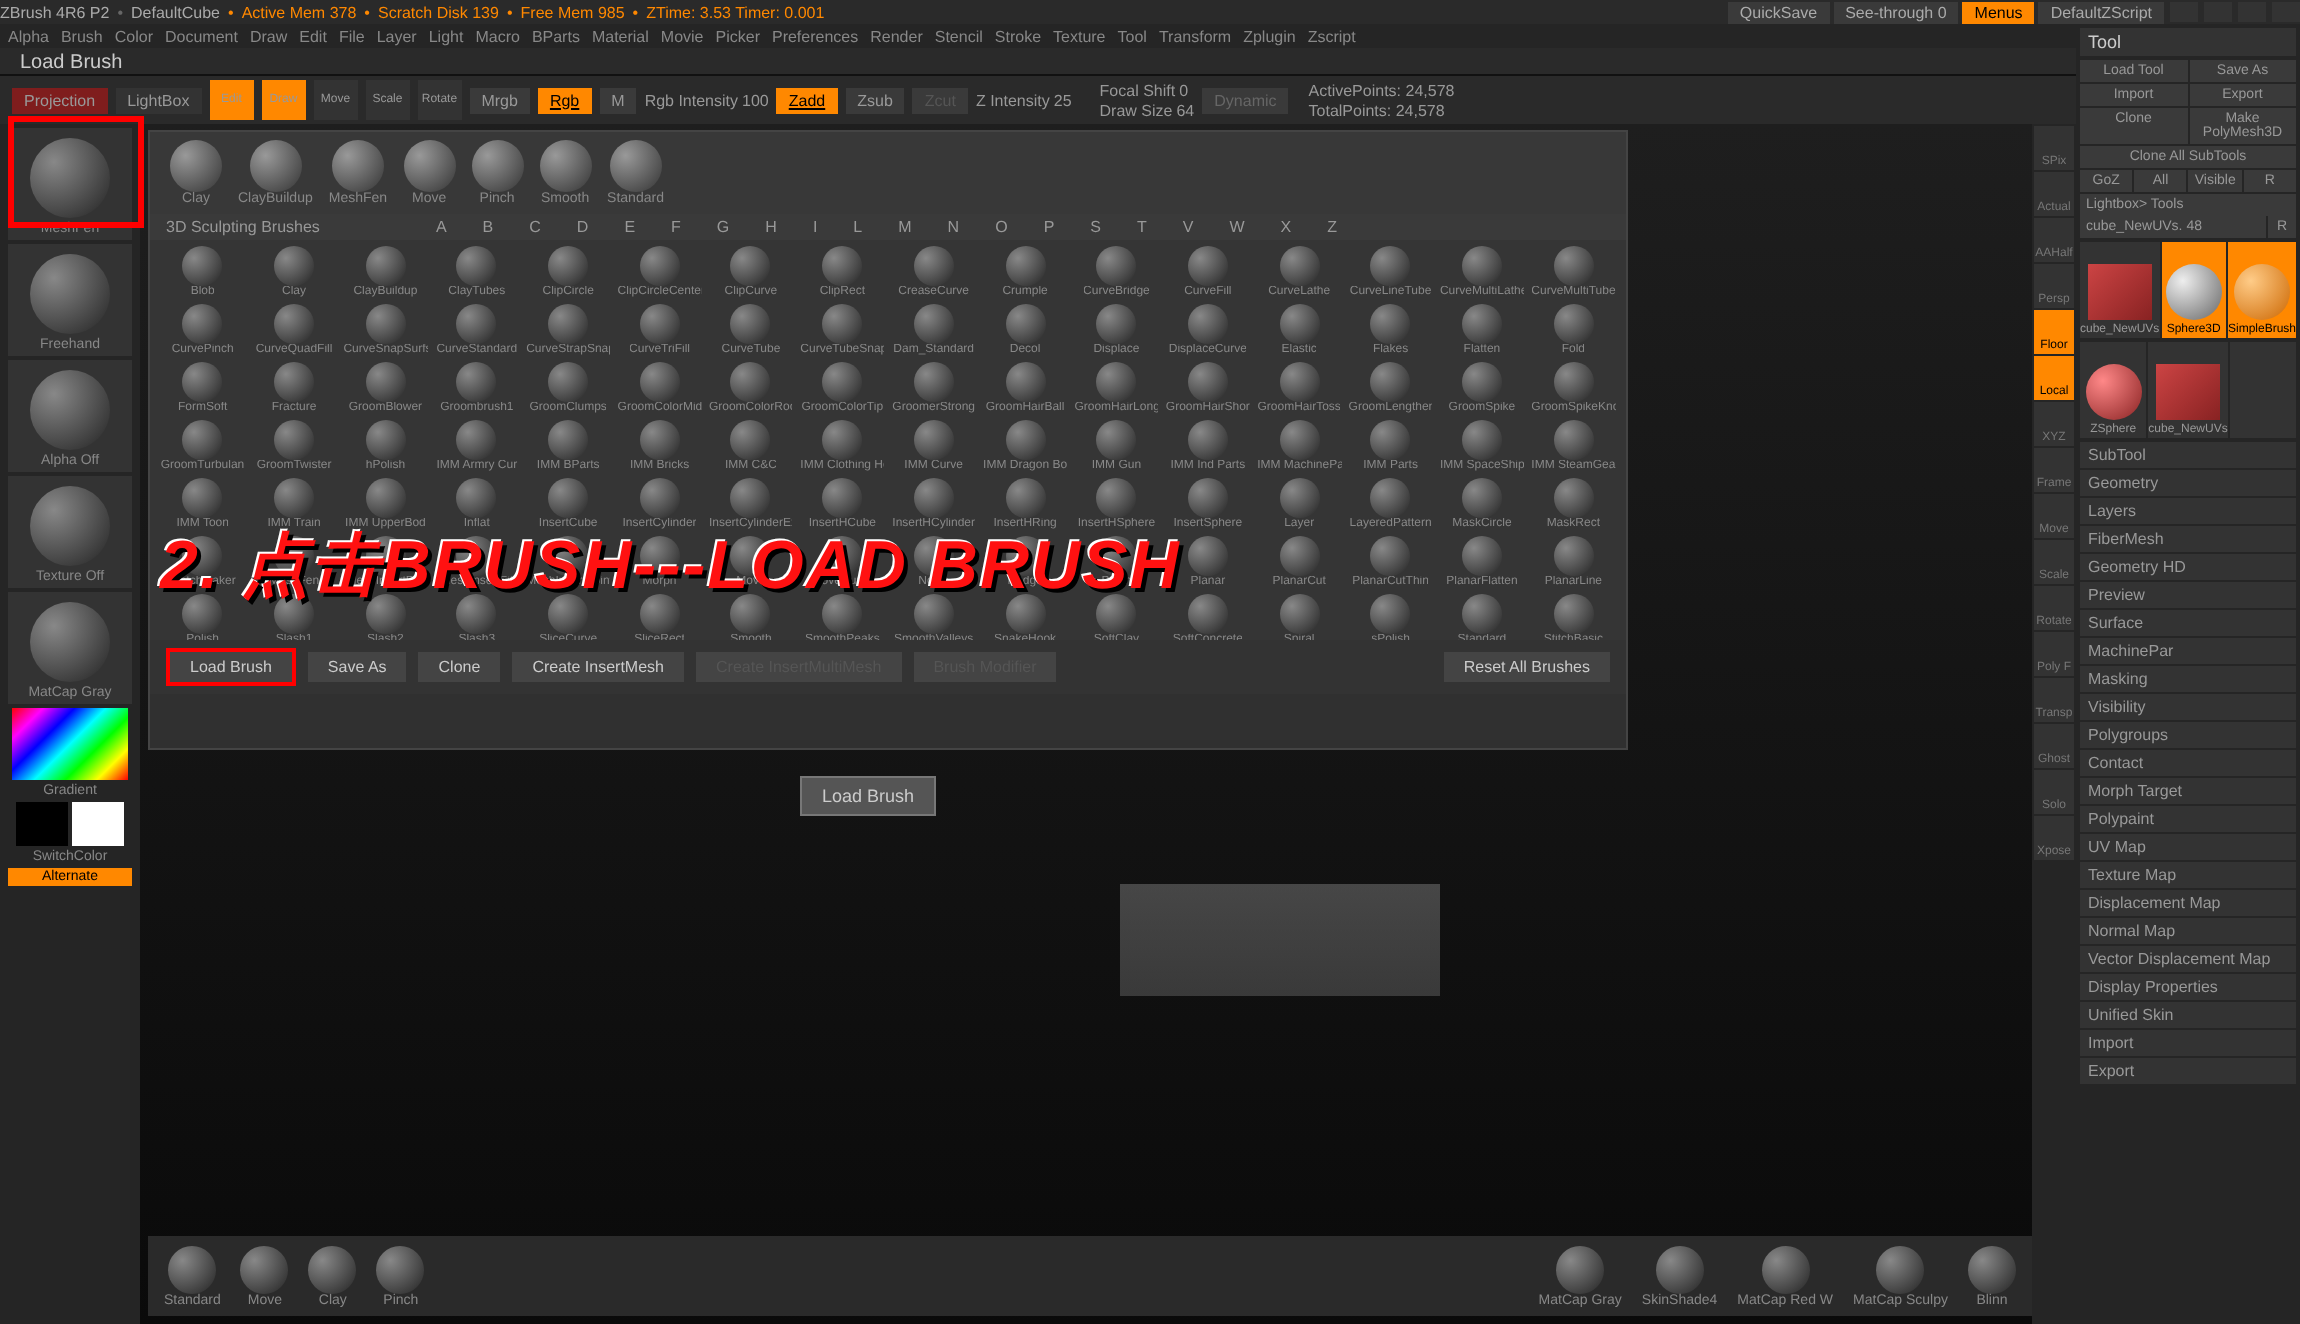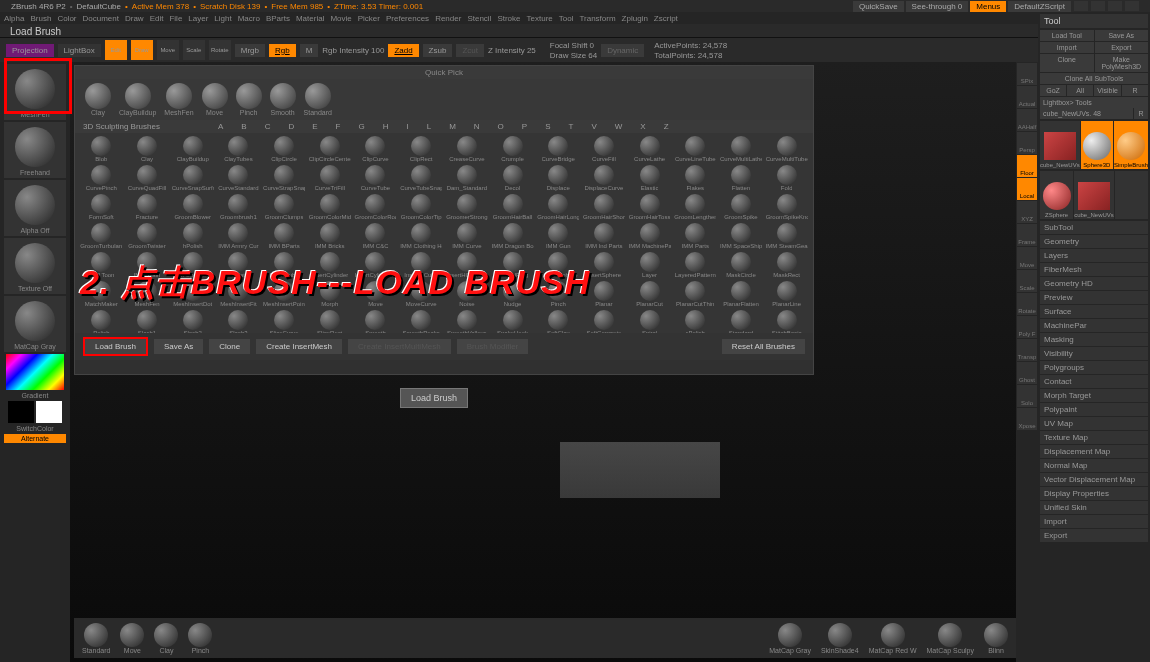--- a/index.html
+++ b/index.html
@@ -1,35 +1,35 @@
 <!DOCTYPE html>
 <html><head>
 <meta charset="utf-8">
 <style>
 * { margin: 0; padding: 0; box-sizing: border-box; font-family: Arial, sans-serif; }
 body { background: #1a1a1a; color: #999; font-size: 9px; width: 1150px; height: 662px; overflow: hidden; position: relative; }
 
 
-.titlebar { height: 12px; background: #2a2a2a; display: flex; align-items: center; padding: 0 11px; font-size: 8px; color: #aaa; }
+.titlebar { height: 12px; background: #2a2a2a; display: flex; align-items: center; padding: 0 0; font-size: 8px; color: #aaa; }
 .titlebar .sep { margin: 0 4px; color: #666; }
 .titlebar .orange { color: #ff8800; }
 .titlebar-right { margin-left: auto; display: flex; gap: 2px; align-items: center; }
 .titlebar-right .btn { background: #3a3a3a; padding: 1px 6px; font-size: 8px; }
 .titlebar-right .btn.orange { background: #ff8800; color: #000; }
 .win-btn { width: 14px; height: 10px; background: #333; display: inline-block; margin-left: 1px; }
 
 
 .menubar { height: 12px; background: #252525; display: flex; align-items: center; padding: 0 4px; gap: 6px; font-size: 8px; color: #888; }
 
 
 .load-brush-header { height: 14px; padding: 2px 10px; font-size: 10px; color: #ccc; background: #2a2a2a; border-bottom: 1px solid #111; }
 
 
 .toolbar-row { height: 24px; background: #2a2a2a; display: flex; align-items: center; padding: 0 6px; gap: 4px; font-size: 8px; }
-.toolbar-row .proj { padding: 2px 6px; background: #701a75; }
+.toolbar-row .proj { padding: 2px 6px; background: #7f1d1d; }
 .toolbar-row .lightbox { padding: 2px 6px; background: #333; }
 .toolbar-row .tbtn { width: 22px; height: 20px; background: #333; display: flex; align-items: center; justify-content: center; }
 .toolbar-row .tbtn.orange { background: #ff8800; }
 .toolbar-row .label-val { display: flex; align-items: center; gap: 2px; }
 .toolbar-row .orange-box { background: #ff8800; color: #000; padding: 2px 6px; text-decoration: underline; }
 .toolbar-row .gray-box { background: #3a3a3a; padding: 2px 6px; }
 
 
 .left-sidebar { position: absolute; left: 0; top: 62px; width: 70px; bottom: 0; background: #252525; }
 .left-sidebar .slot { width: 62px; height: 56px; margin: 2px auto; background: #333; position: relative; display: flex; flex-direction: column; align-items: center; justify-content: flex-end; font-size: 7px; color: #888; padding-bottom: 2px; }
@@ -357,21 +357,20 @@
       <div class="ball"></div>
       <span>MatCap Sculpy</span>
     </div>
     <div class="bitem">
       <div class="ball"></div>
       <span>Blinn</span>
     </div>
   </div>
 
 <div class="brush-palette">
-  <div class="qp-header">Quick Pick</div>
   <div class="qp-row" id="qp-row">
       <div class="qp-item">
         <div class="ball"></div>
         <span>Clay</span>
       </div>
       <div class="qp-item">
         <div class="ball"></div>
         <span>ClayBuildup</span>
       </div>
       <div class="qp-item">

